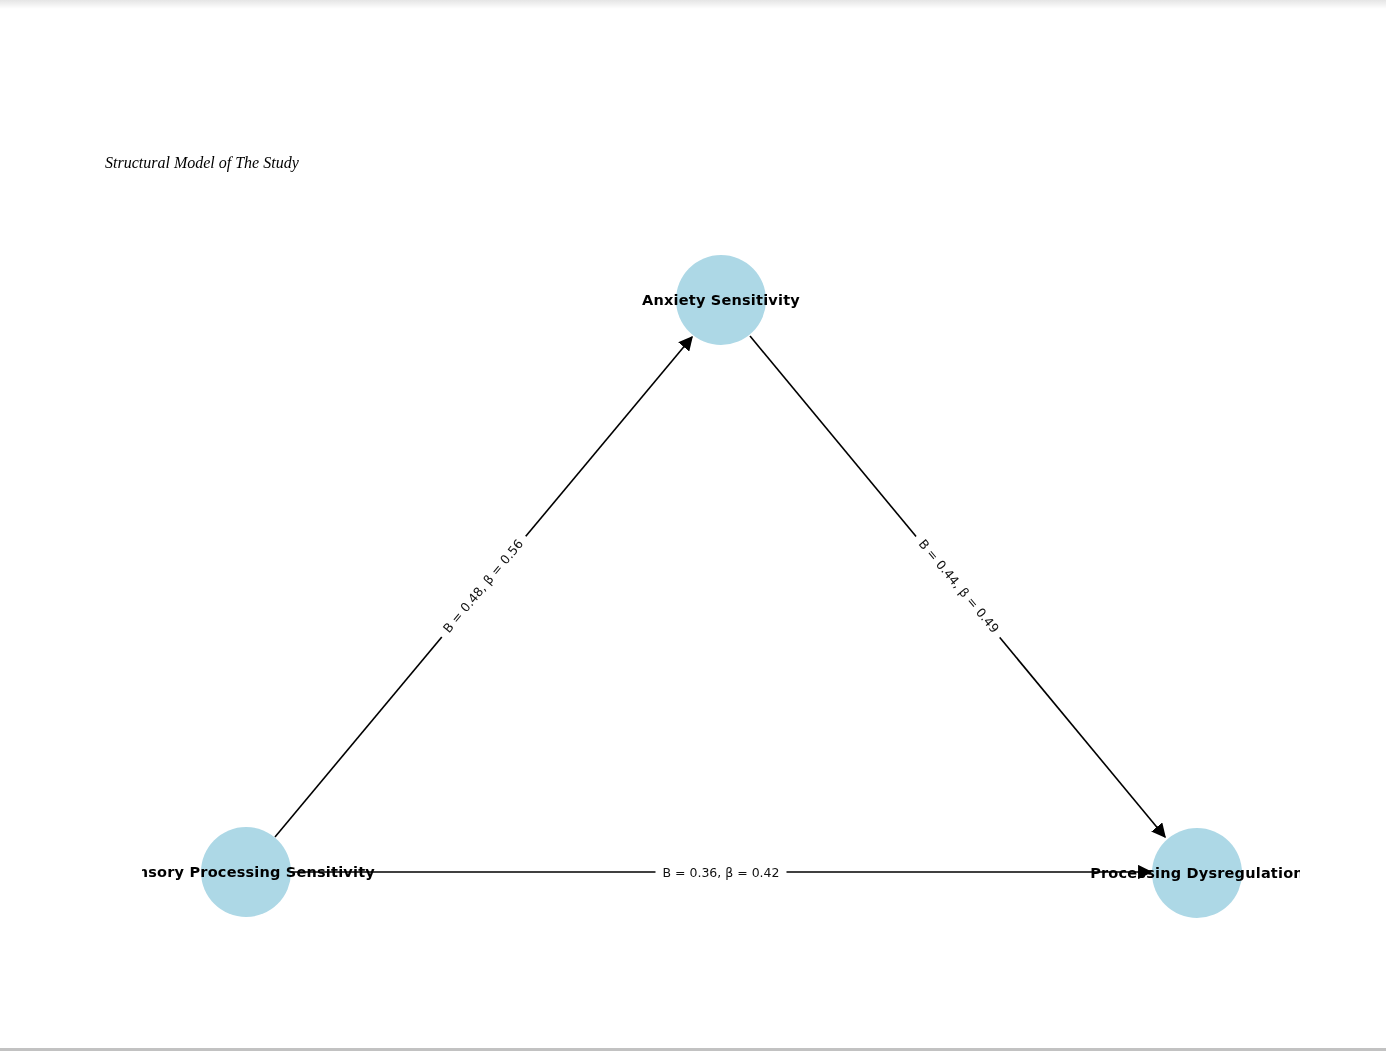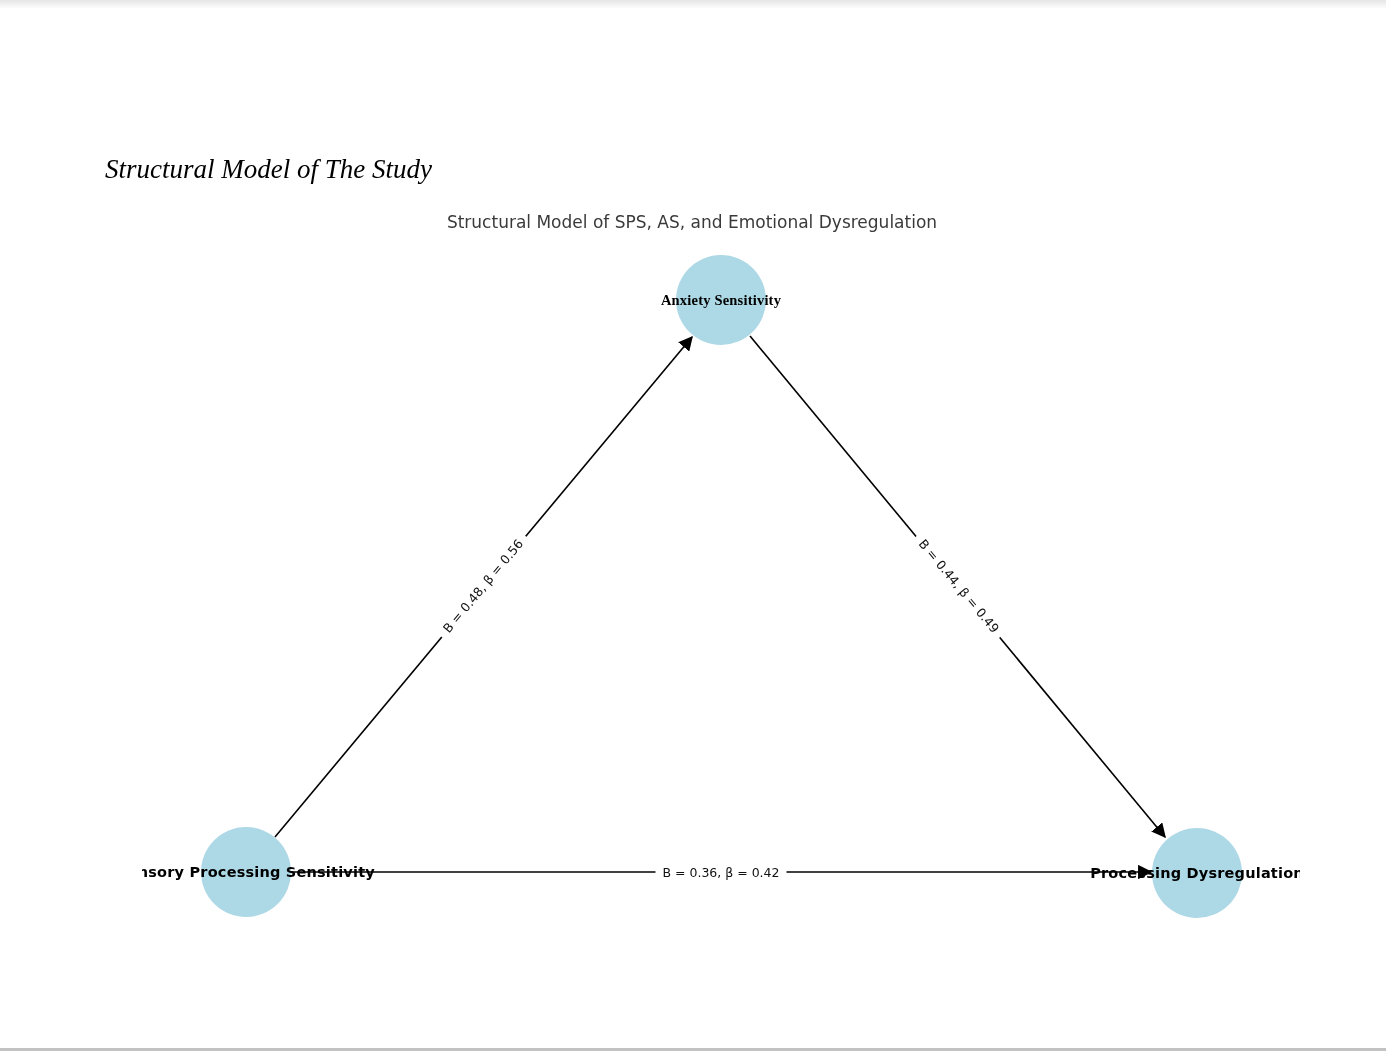--- a/index.html
+++ b/index.html
@@ -15,21 +15,21 @@
     background: linear-gradient(to bottom, rgba(0,0,0,0.10), rgba(0,0,0,0));
   }
   .bottom-rule {
     position: absolute; left: 0; top: 1048px; width: 1386px; height: 3px;
     background: #c2c2c2;
   }
   .doc-heading {
     position: absolute; left: 105px; top: 153px;
     font-family: "Liberation Serif", "DejaVu Serif", serif;
     font-style: italic;
-    font-size: 27px; line-height: 1.25;
+    font-size: 16px; line-height: 1.25;
     color: #000000;
     white-space: nowrap;
   }
   .figure {
     position: absolute; left: 142px; top: 195px;
     width: 1158px; height: 778px;
     overflow: hidden;
   }
   .fig-title {
     position: absolute; left: 550px; top: 17px;
@@ -46,21 +46,21 @@
   .node-sps { left: 104px;  top: 677px; }
   .node-ed  { left: 1055px; top: 678px; }
   .edges-svg { position: absolute; left: 0; top: 0; }
   .node-label {
     position: absolute;
     transform: translate(-50%, -50%);
     font-weight: bold; font-size: 14.5px; color: #000;
     white-space: nowrap;
     letter-spacing: 0.2px;
   }
-  .nl-as  { left: 579px;  top: 105px; font-family: Liberation Serif, serif; }
+  .nl-as  { left: 579px;  top: 105px; }
   .nl-sps { left: 104px;  top: 677px; }
   .nl-ed  { left: 1055px; top: 678px; }
   .edge-label {
     position: absolute;
     background: #ffffff;
     padding: 2px 7px;
     font-size: 12.5px; color: #111;
     white-space: nowrap;
   }
   .el-1 { left: 341px; top: 391px; transform: translate(-50%, -50%) rotate(-50.2deg); }
@@ -69,21 +69,20 @@
 </style>
 </head>
 <body>
 
 <div class="top-shadow"></div>
 
 <div class="doc-heading">Structural Model of The Study</div>
 
 <div class="figure">
 
-  <div class="fig-title">Structural Model of SPS, AS, and Emotional Dysregulation</div>
 
   <div class="node node-as" style="background:#ADD8E6;"></div>
   <div class="node node-sps" style="background:#ADD8E6;"></div>
   <div class="node node-ed" style="background:#ADD8E6;"></div>
 
   <svg class="edges-svg" width="1158" height="778" viewBox="0 0 1158 778">
     <defs>
       <marker id="arrow" viewBox="0 0 10 10" refX="9" refY="5" markerWidth="9" markerHeight="9" orient="auto-start-reverse">
         <path d="M 0 0 L 10 5 L 0 10 z" fill="#000"></path>
       </marker>

